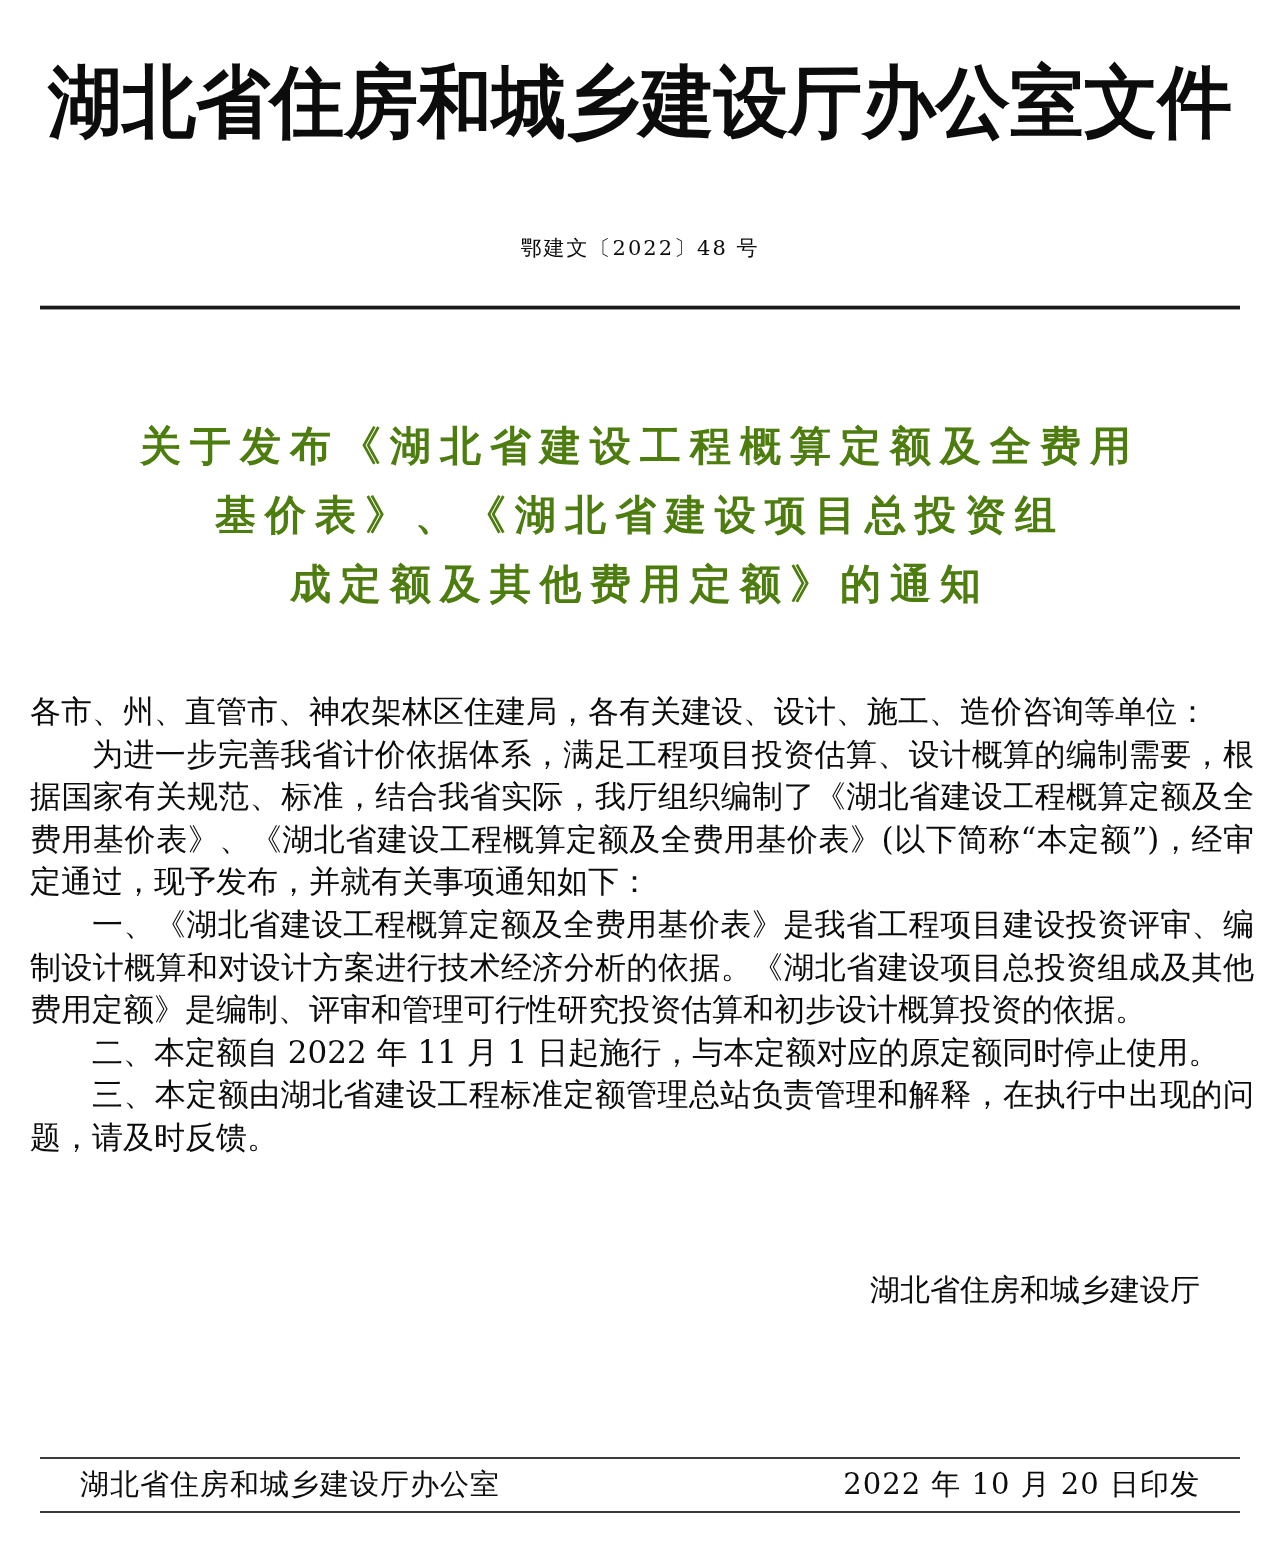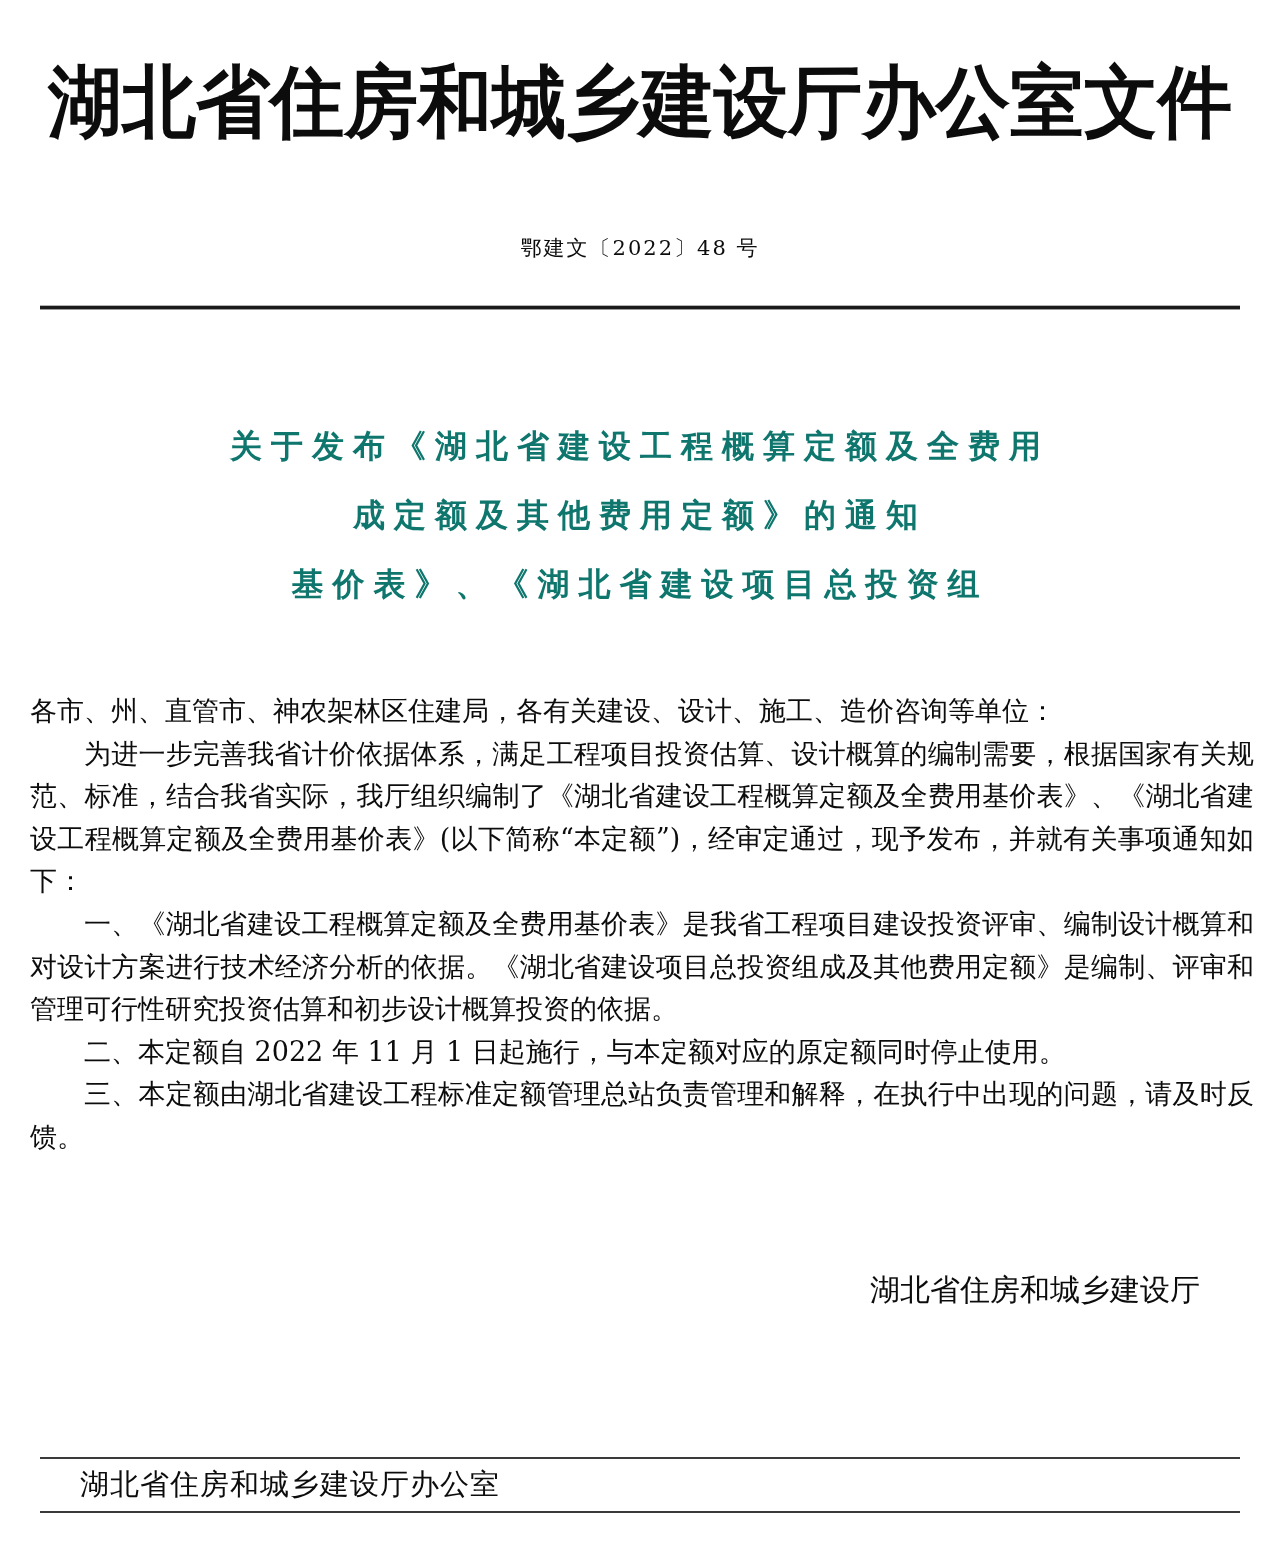--- a/index.html
+++ b/index.html
@@ -52,31 +52,31 @@
     box-shadow: 0 1px 0 #9a9a9a, 0 -1px 0 #b5b5b5;
   }
   .notice-title {
     position: absolute;
     top: 412px;
     left: 0;
     width: 100%;
     text-align: center;
     font-family: "DejaVu Sans", sans-serif;
     font-weight: bold;
-    font-size: 32px;
+    font-size: 41px;
     line-height: 69px;
     letter-spacing: 9px;
-    color: #0f766e;
+    color: #4d7c0f;
   }
   .doc-body {
     position: absolute;
     top: 690px;
     left: 30px;
     right: 26px;
-    font-size: 27px;
+    font-size: 31px;
     line-height: 42.6px;
     text-align: justify;
     color: #0c0c0c;
   }
   .doc-body p {
     margin: 0;
   }
   .doc-body p.indent {
     text-indent: 2em;
   }
@@ -112,33 +112,34 @@
 <div class="page">
 
   <h1 class="org-title">湖北省住房和城乡建设厅办公室文件</h1>
 
   <div class="doc-number">鄂建文〔2022〕48 号</div>
 
   <div class="divider"></div>
 
   <div class="notice-title">
     <div>关于发布《湖北省建设工程概算定额及全费用</div>
+    <div>基价表》、《湖北省建设项目总投资组</div>
     <div>成定额及其他费用定额》的通知</div>
-    <div>基价表》、《湖北省建设项目总投资组</div>
   </div>
 
   <div class="doc-body">
     <p>各市、州、直管市、神农架林区住建局，各有关建设、设计、施工、造价咨询等单位：</p>
     <p class="indent">为进一步完善我省计价依据体系，满足工程项目投资估算、设计概算的编制需要，根据国家有关规范、标准，结合我省实际，我厅组织编制了《湖北省建设工程概算定额及全费用基价表》、《湖北省建设工程概算定额及全费用基价表》(以下简称“本定额”)，经审定通过，现予发布，并就有关事项通知如下：</p>
     <p class="indent">一、《湖北省建设工程概算定额及全费用基价表》是我省工程项目建设投资评审、编制设计概算和对设计方案进行技术经济分析的依据。《湖北省建设项目总投资组成及其他费用定额》是编制、评审和管理可行性研究投资估算和初步设计概算投资的依据。</p>
     <p class="indent">二、本定额自 2022 年 11 月 1 日起施行，与本定额对应的原定额同时停止使用。</p>
     <p class="indent">三、本定额由湖北省建设工程标准定额管理总站负责管理和解释，在执行中出现的问题，请及时反馈。</p>
   </div>
 
   <div class="signature">
     <div>湖北省住房和城乡建设厅</div>
   </div>
 
   <div class="footer">
     <span>湖北省住房和城乡建设厅办公室</span>
+    <span>2022 年 10 月 20 日印发</span>
   </div>
 
 </div>
 
 </body></html>

